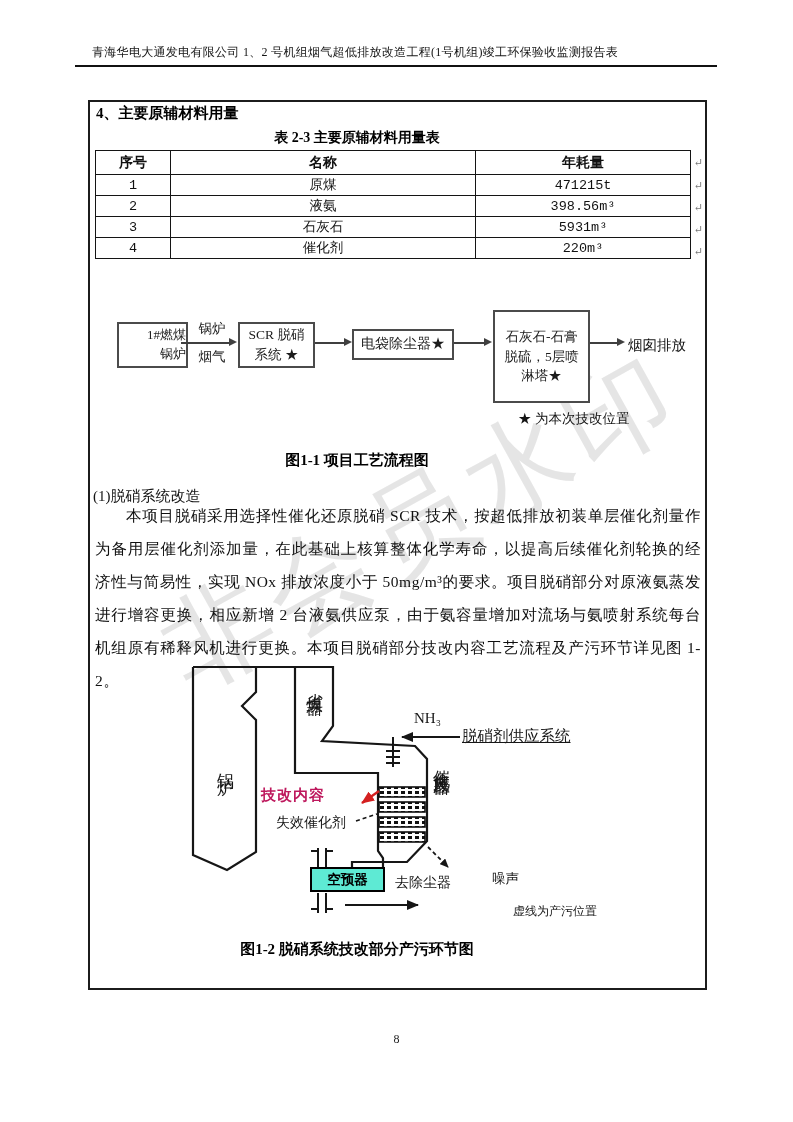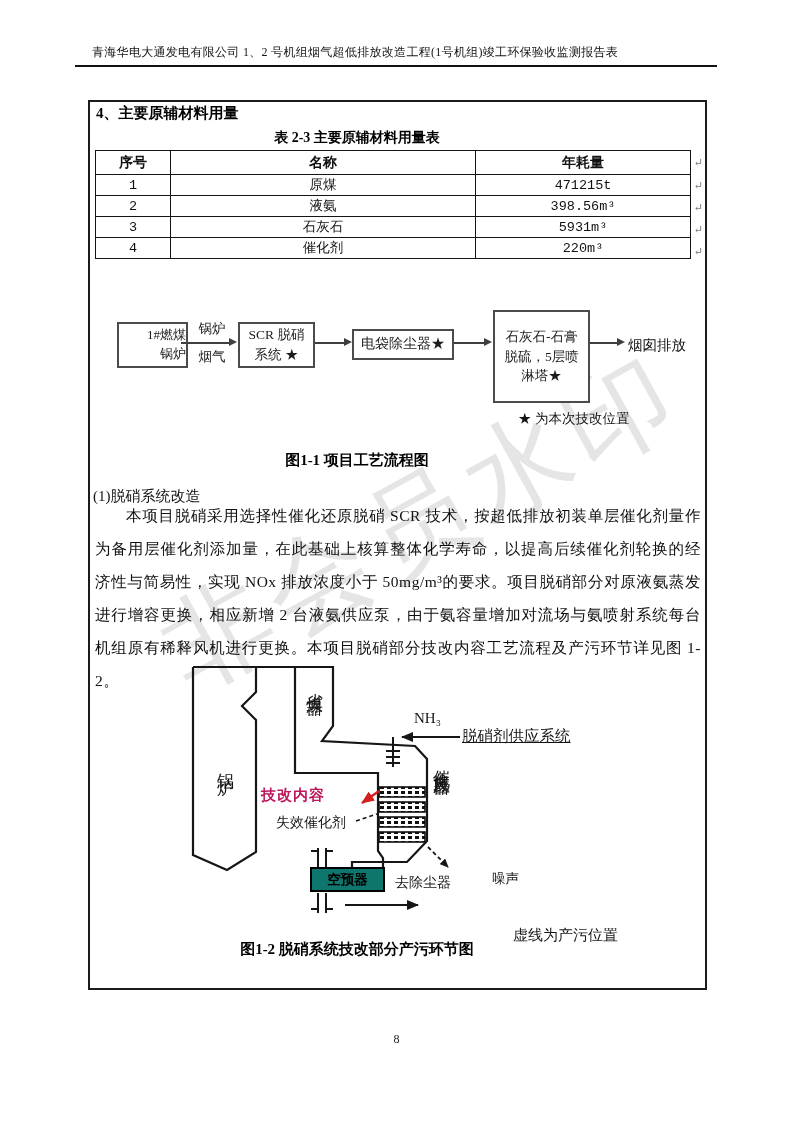--- a/index.html
+++ b/index.html
@@ -51,21 +51,21 @@
   
   .para {
     left:95px; top:499px; width:606px; font-size:15.5px; letter-spacing:.5px;
     line-height:33px; text-align:justify; text-indent:2em; color:#101010;
   }
   .sub-h { left:93px; top:487px; font-size:15px; white-space:nowrap; }
   
   .dlabel { position:absolute; z-index:3; color:#161616; white-space:nowrap; }
   .vert { writing-mode:vertical-rl; text-orientation:upright; }
   .aph-box {
-    position:absolute; z-index:3; border:2.5px solid #000; background:#0f766e;
+    position:absolute; z-index:3; border:2.5px solid #000; background:#5eead4;
     display:flex; align-items:center; justify-content:center;
     font-weight:bold; font-size:13.5px; color:#000;
   }
   .pgnum { left:0; top:1032px; width:793px; text-align:center; font-size:12px; color:#222; }
 </style>
 </head>
 <body>
 
 <div class="page">
 
@@ -211,18 +211,18 @@
   <div class="dlabel" style="left:414px; top:710px; font-size:15px;">NH₃</div>
   <div class="dlabel" style="left:462px; top:726px; font-size:15.5px;text-decoration:underline;">脱硝剂供应系统</div>
   <div class="dlabel" style="left:261px; top:786px; font-size:15px; letter-spacing:1px; color:#be185d; font-weight:bold;">技改内容</div>
   <div class="dlabel" style="left:276px; top:814px; font-size:14px;">失效催化剂</div>
   <div class="dlabel vert" style="left:430px; top:757px; font-size:17px; letter-spacing:2px;">催化反应器</div>
   <div class="aph-box" style="left:310px; top:867px; width:75px; height:25px;">
     <span>空预器</span>
   </div>
   <div class="dlabel" style="left:395px; top:874px; font-size:14px;">去除尘器</div>
   <div class="dlabel" style="left:456px; top:870px; font-size:13.5px;padding-left:36px;">噪声</div>
-  <div class="dlabel" style="left:513px; top:926px; font-size:15px;">虚线为产污位置</div>
+  <div class="dlabel" style="left:513px; top:903px; font-size:12px;">虚线为产污位置</div>
 
   <div class="abs cap z" style="top:940px; font-size:15px;">图1-2  脱硝系统技改部分产污环节图</div>
 
   <div class="abs pgnum z">8</div>
 </div>
 
 </body></html>

